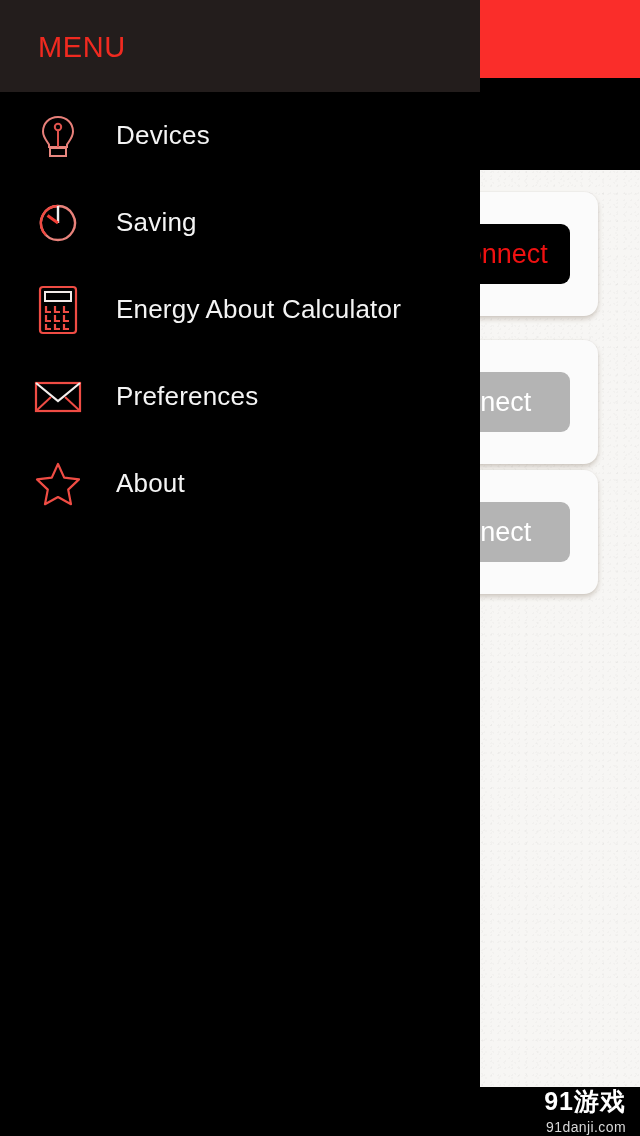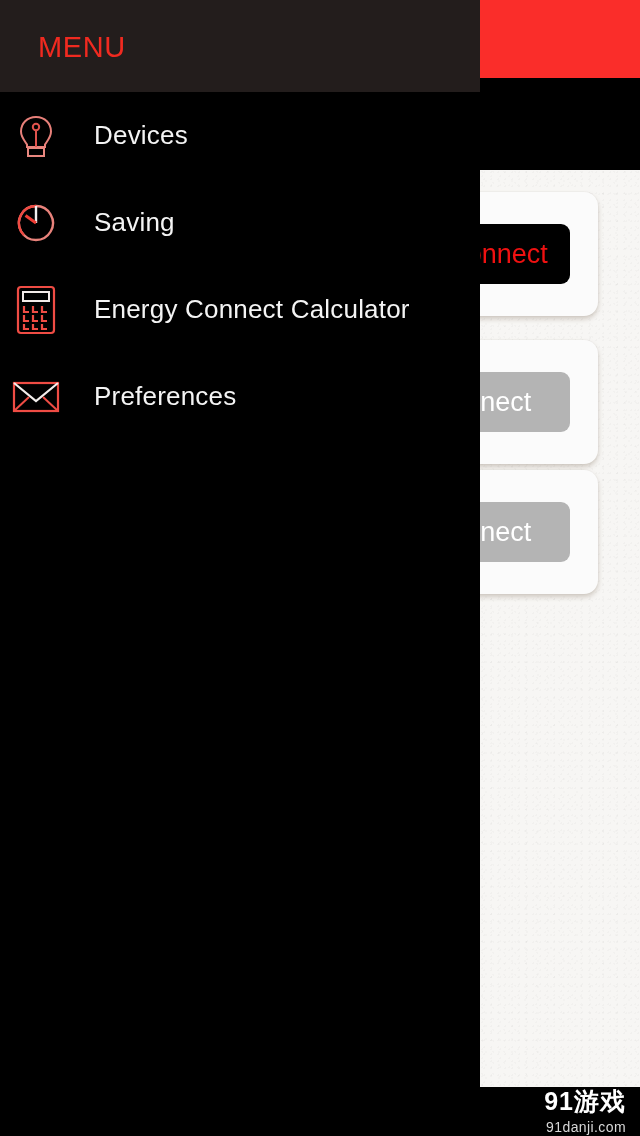--- a/index.html
+++ b/index.html
@@ -147,21 +147,21 @@
     position: absolute;
     left: 0;
     top: 92px;
     width: 480px;
   }
   .menu-item {
     position: relative;
     height: 87px;
     display: flex;
     align-items: center;
-    padding-left: 10px;
+    padding-left: 32px;
     box-sizing: border-box;
   }
   .menu-icon {
     width: 52px;
     height: 52px;
     flex: 0 0 52px;
     display: flex;
     align-items: center;
     justify-content: center;
   }
@@ -281,35 +281,43 @@
               <path d="M27 22 L27 28 L32 28"></path>
               <path d="M9 31 L9 37 L14 37"></path>
               <path d="M18 31 L18 37 L23 37"></path>
               <path d="M27 31 L27 37 L32 37"></path>
               <path d="M9 40 L9 45 L14 45"></path>
               <path d="M18 40 L18 45 L23 45"></path>
               <path d="M27 40 L27 45 L32 45"></path>
             </g>
           </svg>
         </span>
-        <span class="menu-label">Energy Connect Calculator</span>
+        <span class="menu-label">Energy About Calculator</span>
       </div>
 
       <div class="menu-item">
         <span class="menu-icon">
           <svg width="48" height="36" viewBox="0 0 48 36">
             <rect x="2" y="4" width="44" height="28" fill="none" stroke="#ef4c44" stroke-width="2.2"></rect>
             <path d="M2 4 L24 22 L46 4" fill="none" stroke="#f3eeec" stroke-width="2.2"></path>
             <path d="M2 32 L17 18" fill="none" stroke="#ef4c44" stroke-width="2"></path>
             <path d="M46 32 L31 18" fill="none" stroke="#ef4c44" stroke-width="2"></path>
           </svg>
         </span>
         <span class="menu-label">Preferences</span>
       </div>
 
+      <div class="menu-item">
+        <span class="menu-icon">
+          <svg width="48" height="46" viewBox="0 0 48 46">
+            <path d="M24 3 L30.2 16.6 L45 18.4 L34.2 28.6 L37 43.2 L24 36 L11 43.2 L13.8 28.6 L3 18.4 L17.8 16.6 Z" fill="none" stroke="#ef4c44" stroke-width="2.2" stroke-linejoin="round"></path>
+          </svg>
+        </span>
+        <span class="menu-label">About</span>
+      </div>
 
     </div>
   </div>
 
   <div class="wm-bar">
     <div class="wm-inner">
       <div class="wm-logo">91游戏</div>
       <div class="wm-url">91danji.com</div>
     </div>
   </div>

